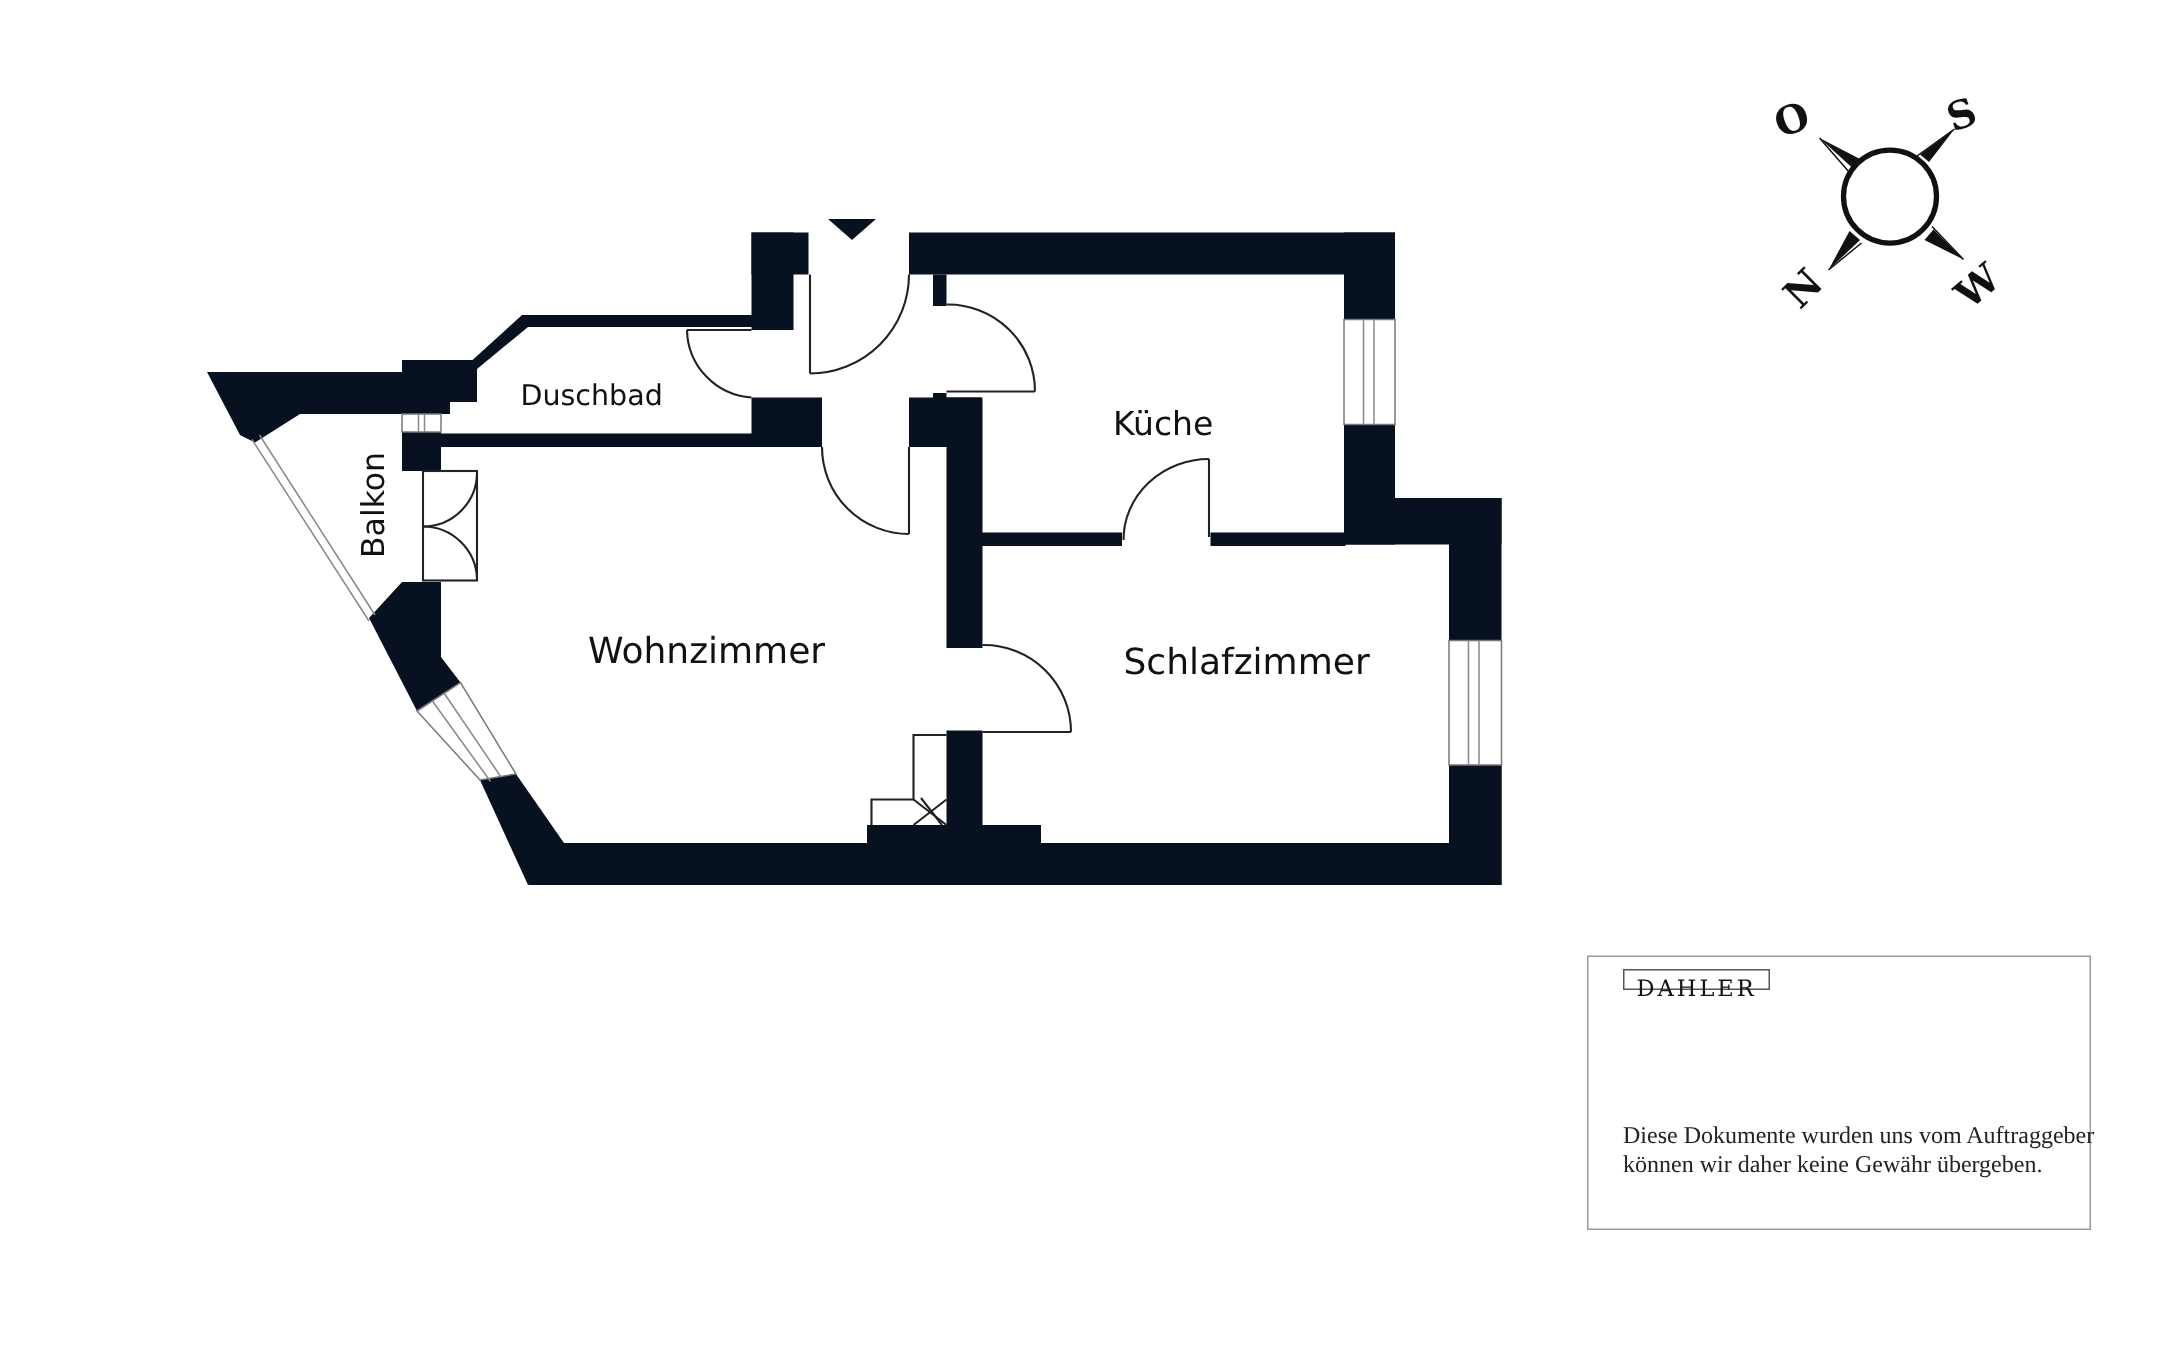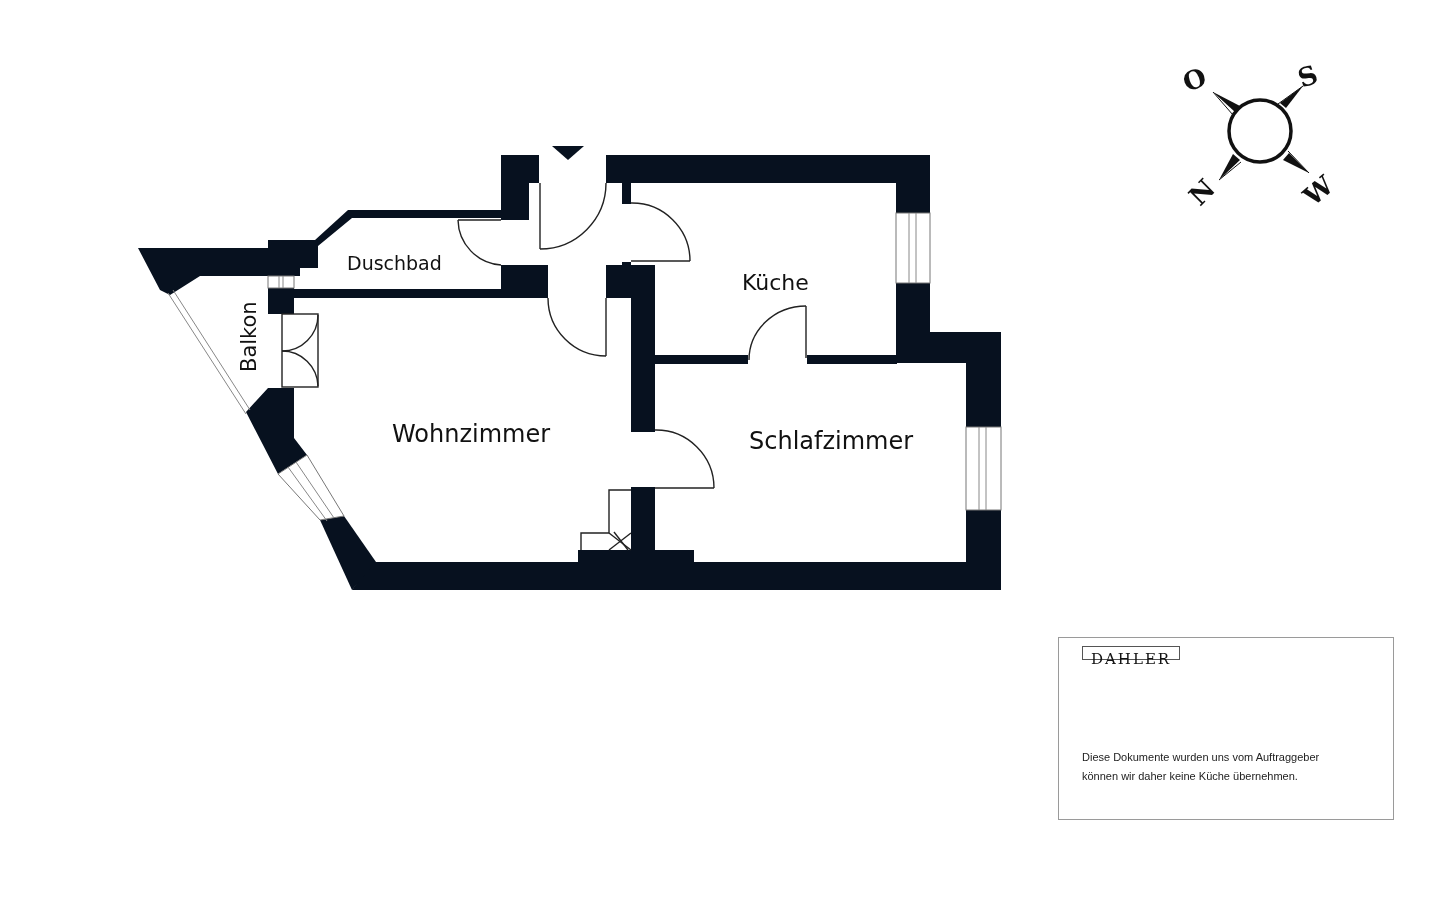--- a/index.html
+++ b/index.html
@@ -16,21 +16,21 @@
       border: 1.5px solid #9a9a9a; box-sizing: border-box; background: #fff;
     }
     .logo {
       position: absolute; left: 23px; top: 8px; height: 14px; padding: 0 8px;
       border: 1.5px solid #555; box-sizing: border-box;
       font-family: "DejaVu Serif", serif; font-size: 15px; letter-spacing: 2px;
       line-height: 24px; color: #111;
     }
     .disclaimer-text {
       position: absolute; left: 23px; top: 110px; width: 300px;
-      font-family: Liberation Sans, sans-serif; font-size: 11px; line-height: 19px; color: #222;
+      font-family: Liberation Serif, serif; font-size: 16px; line-height: 19px; color: #222;
     }
     .disclaimer-text span { display: block; white-space: nowrap; }
   </style>
 </head>
 <body>
 
 <svg id="plan" viewBox="0 0 1440 899" xmlns="http://www.w3.org/2000/svg">
 
   <g>
 
@@ -151,15 +151,15 @@
   <text class="compass-letter" x="0" y="0" transform="translate(1187,92) rotate(-20)">O</text>
   <text class="compass-letter" x="0" y="0" transform="translate(1302,88) rotate(-20)">S</text>
   <text class="compass-letter" x="0" y="0" transform="translate(1200,207) rotate(-45)">N</text>
   <text class="compass-letter" x="0" y="0" transform="translate(1313,207) rotate(-40)">W</text>
 </svg>
 
 <div class="disclaimer-box">
   <div class="logo">DAHLER</div>
   <div class="disclaimer-text">
     <span>Diese Dokumente wurden uns vom Auftraggeber</span>
-    <span>können wir daher keine Küche übernehmen.</span>
+    <span>können wir daher keine Gewähr übergeben.</span>
   </div>
 </div>
 
 </body></html>

